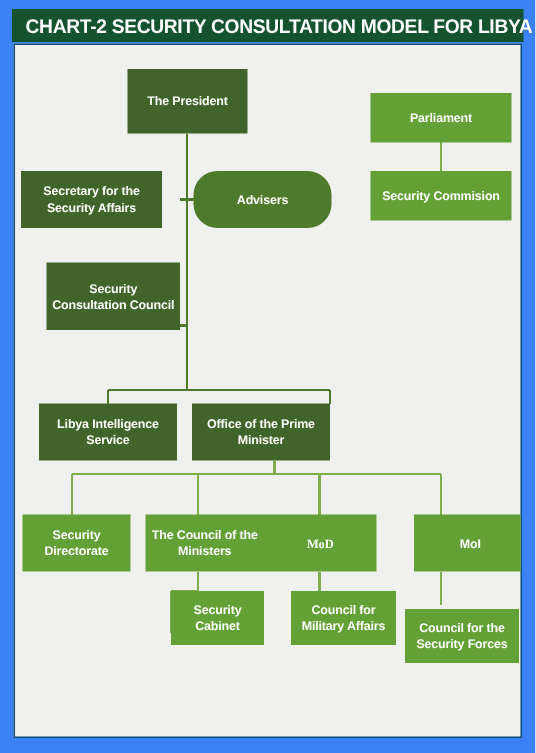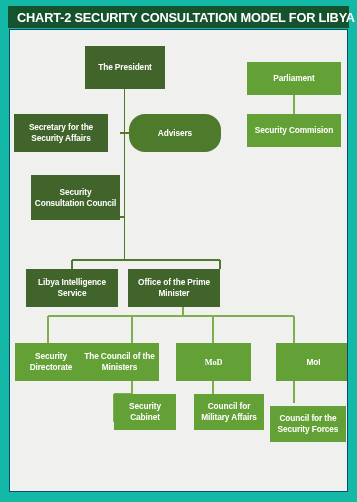--- a/index.html
+++ b/index.html
@@ -11,21 +11,21 @@
     width: 357px;
     height: 502px;
     font-family: "Liberation Sans", sans-serif;
     overflow: hidden;
   }
 
   #chart-root {
     position: relative;
     width: 357px;
     height: 502px;
-    background: #14b8a6;
+    background: #3b82f6;
   }
 
   
   .title-bar {
     position: absolute;
     left: 8px;
     top: 6px;
     width: 341px;
     height: 22px;
     background: #14532d;
@@ -165,21 +165,21 @@
     </div>
 
     <div class="node dark" style="left:118px; top:239px; width:92px;  height:38px;">
       <span>Office of the Prime Minister</span>
     </div>
 
     <div class="node light" style="left:5px;   top:313px; width:72px;  height:38px;">
       <span>Security Directorate</span>
     </div>
 
-    <div class="node light" style="left:70px;  top:313px; width:79px;  height:38px;">
+    <div class="node light" style="left:87px;  top:313px; width:79px;  height:38px;">
       <span>The Council of the Ministers</span>
     </div>
 
     <div class="node light" style="left:166px; top:313px; width:75px;  height:38px;font-family:Liberation Serif, serif;">
       <span>MoD</span>
     </div>
 
     <div class="node light" style="left:246px; top:313px; width:75px;  height:38px;margin-left:20px;">
       <span>MoI</span>
     </div>

